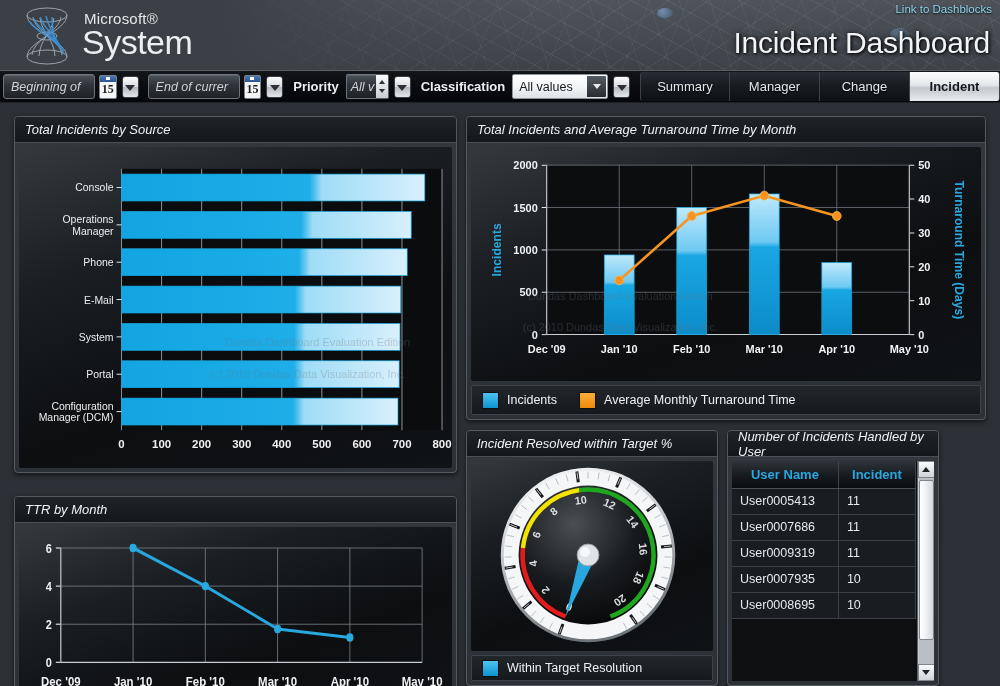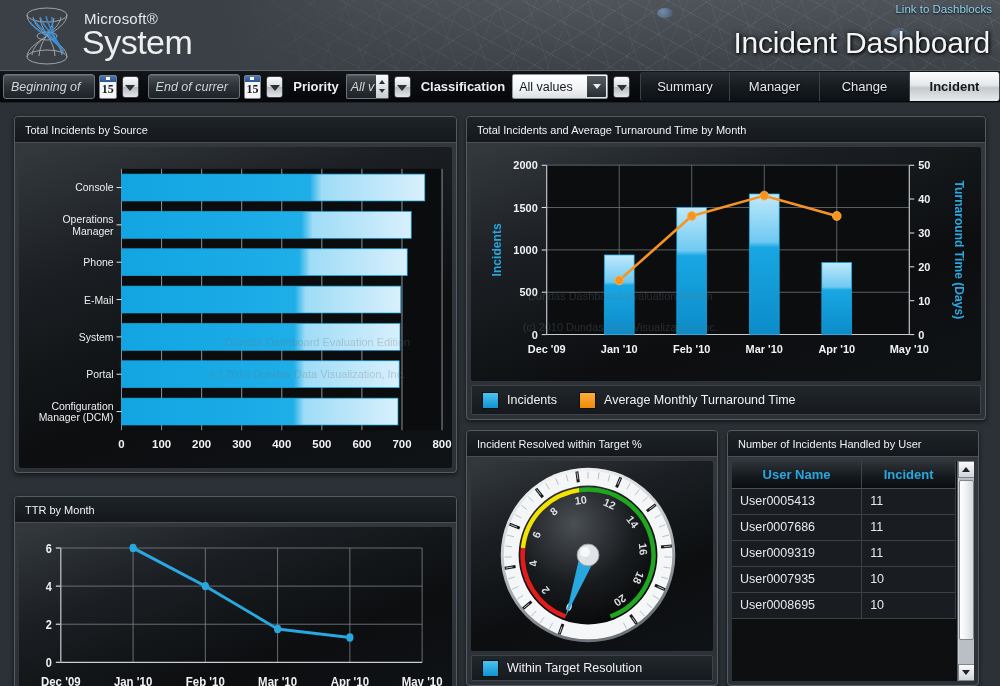--- a/index.html
+++ b/index.html
@@ -134,23 +134,24 @@
   
   .panel {
     position:absolute;
     background:linear-gradient(180deg,#32383d 0%, #2b3136 100%);
     border:1px solid #545b61; border-radius:4px;
     box-shadow:0 2px 5px rgba(0,0,0,.55);
     overflow:hidden;
   }
   .panel-hd {
     height:26px; display:flex; align-items:center; padding-left:10px;
-    font-size:11px; color:#f0f2f4;
+    font-size:13px; color:#f0f2f4;
     background:linear-gradient(180deg,#1e2328 0%, #14181c 100%);
     border-bottom:1px solid #4a5056;
+    font-style:italic;
   }
   .panel-body { position:absolute; left:4px; right:4px; top:30px; bottom:4px; background:#0b0d0f; border-radius:2px; }
   .panel-body.grad { background:linear-gradient(160deg,#34393e 0%, #1b1f23 30%, #0c0e10 65%, #101316 100%); }
 
   
   .chart-svg { display:block; width:100%; height:100%; }
   .wm { fill:#6c7378; opacity:.30; font-size:11px; font-family:"Liberation Sans",sans-serif; }
 
   
   .legend {
@@ -562,21 +563,21 @@
             </linearGradient>
           </defs>
         </svg>
     </div>
     <div class="legend" style="height:26px;">
       <span class="sw" style="background:linear-gradient(180deg,#4ec2f0,#0d94d2);"></span>
       <span class="lb">Within Target Resolution</span>
     </div>
   </div>
 
-  <div class="panel" style="left:727px; top:430px; width:252px; height:256px;">
+  <div class="panel" style="left:727px; top:430px; width:212px; height:256px;">
     <div class="panel-hd">Number of Incidents Handled by User</div>
     <div class="tbl-wrap">
       <table class="tbl">
         <thead>
           <tr>
             <th style="width:58%;">User Name</th>
             <th style="width:42%;">Incident</th>
           </tr>
         </thead>
         <tbody id="users-tbody">

